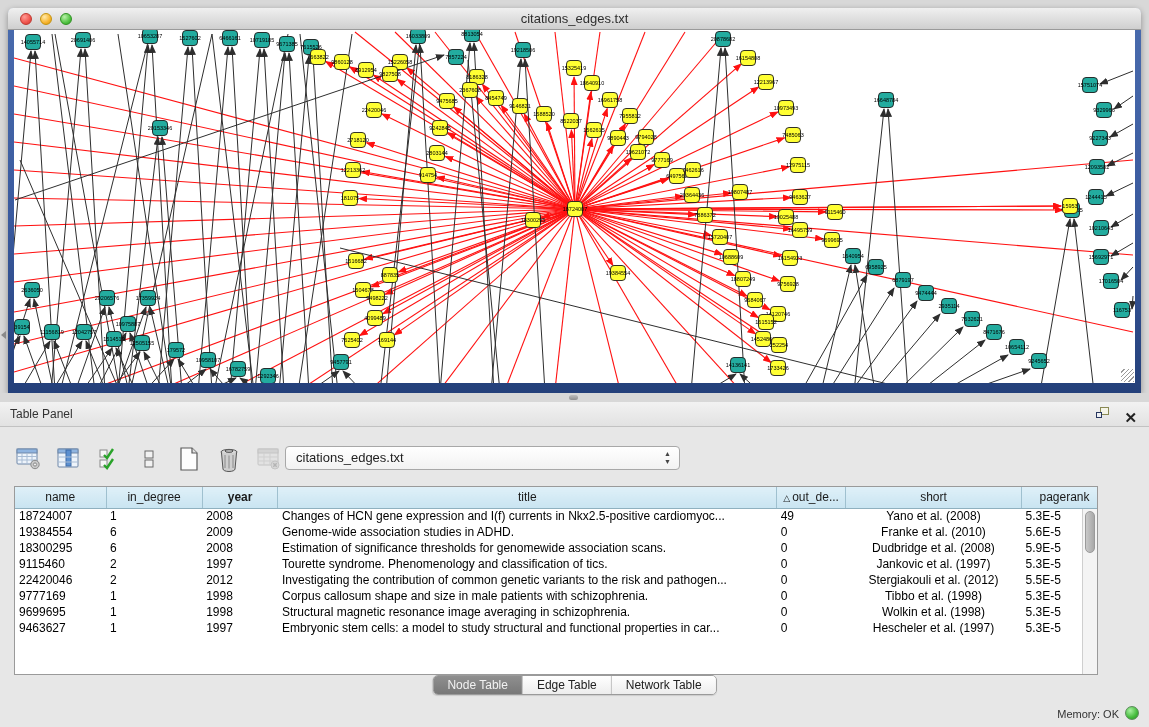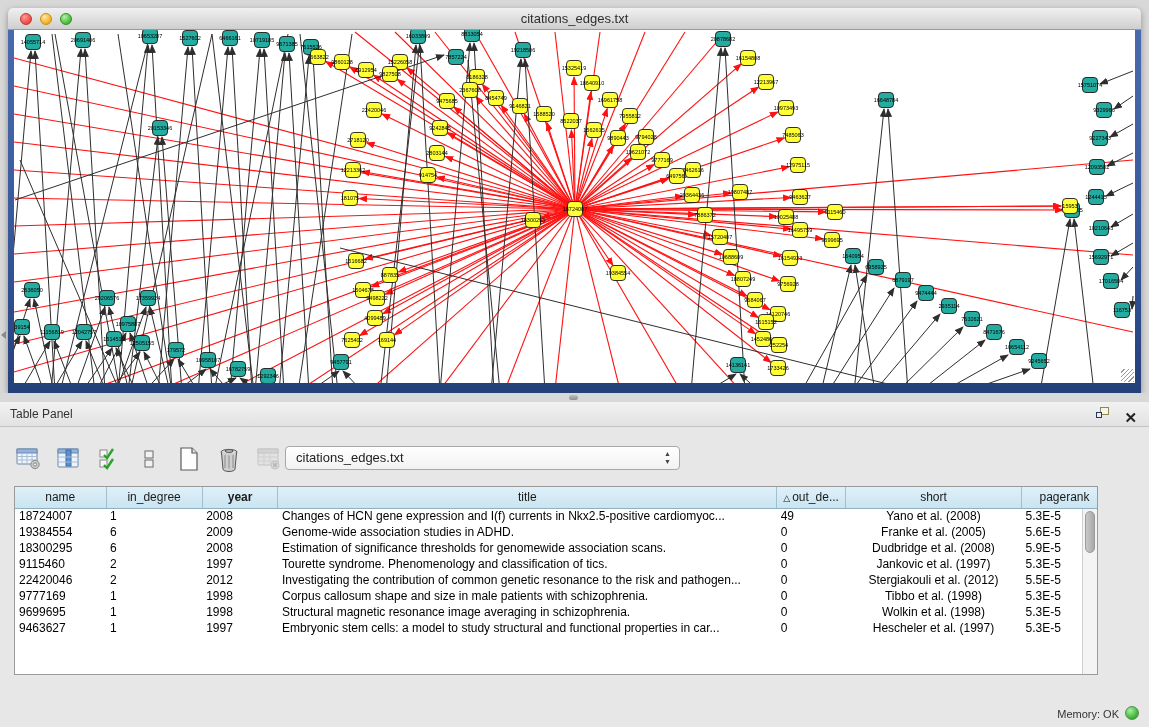--- a/index.html
+++ b/index.html
@@ -866,21 +866,21 @@
             <td>49</td>
             <td class="center">Yano et al. (2008)</td>
             <td>5.3E-5</td>
           </tr>
           <tr>
             <td>19384554</td>
             <td>6</td>
             <td>2009</td>
             <td>Genome-wide association studies in ADHD.</td>
             <td>0</td>
-            <td class="center">Franke et al. (2005)</td>
+            <td class="center">Franke et al. (2010)</td>
             <td>5.6E-5</td>
           </tr>
           <tr>
             <td>18300295</td>
             <td>6</td>
             <td>2008</td>
             <td>Estimation of significance thresholds for genomewide association scans.</td>
             <td>0</td>
             <td class="center">Dudbridge et al. (2008)</td>
             <td>5.9E-5</td>
@@ -891,21 +891,21 @@
             <td>1997</td>
             <td>Tourette syndrome. Phenomenology and classification of tics.</td>
             <td>0</td>
             <td class="center">Jankovic et al. (1997)</td>
             <td>5.3E-5</td>
           </tr>
           <tr>
             <td>22420046</td>
             <td>2</td>
             <td>2012</td>
-            <td>Investigating the contribution of common genetic resonance to the risk and pathogen...</td>
+            <td>Investigating the contribution of common genetic variants to the risk and pathogen...</td>
             <td>0</td>
             <td class="center">Stergiakouli et al. (2012)</td>
             <td>5.5E-5</td>
           </tr>
           <tr>
             <td>9777169</td>
             <td>1</td>
             <td>1998</td>
             <td>Corpus callosum shape and size in male patients with schizophrenia.</td>
             <td>0</td>
@@ -930,18 +930,25 @@
             <td class="center">Hescheler et al. (1997)</td>
             <td>5.3E-5</td>
           </tr>
         </tbody>
     </table>
     <div class="vscroll">
       <div class="vthumb"></div>
     </div>
   </div>
 
+  <div class="tabs-bar">
+    <div class="tabs" id="tabs">
+        <div class="tab active">Node Table</div>
+        <div class="tab">Edge Table</div>
+        <div class="tab">Network Table</div>
+      </div>
+  </div>
 
   <div class="statusbar">
     <span class="mem">Memory: OK</span>
     <span class="mem-dot"></span>
   </div>
 </div>
 
 </body></html>

